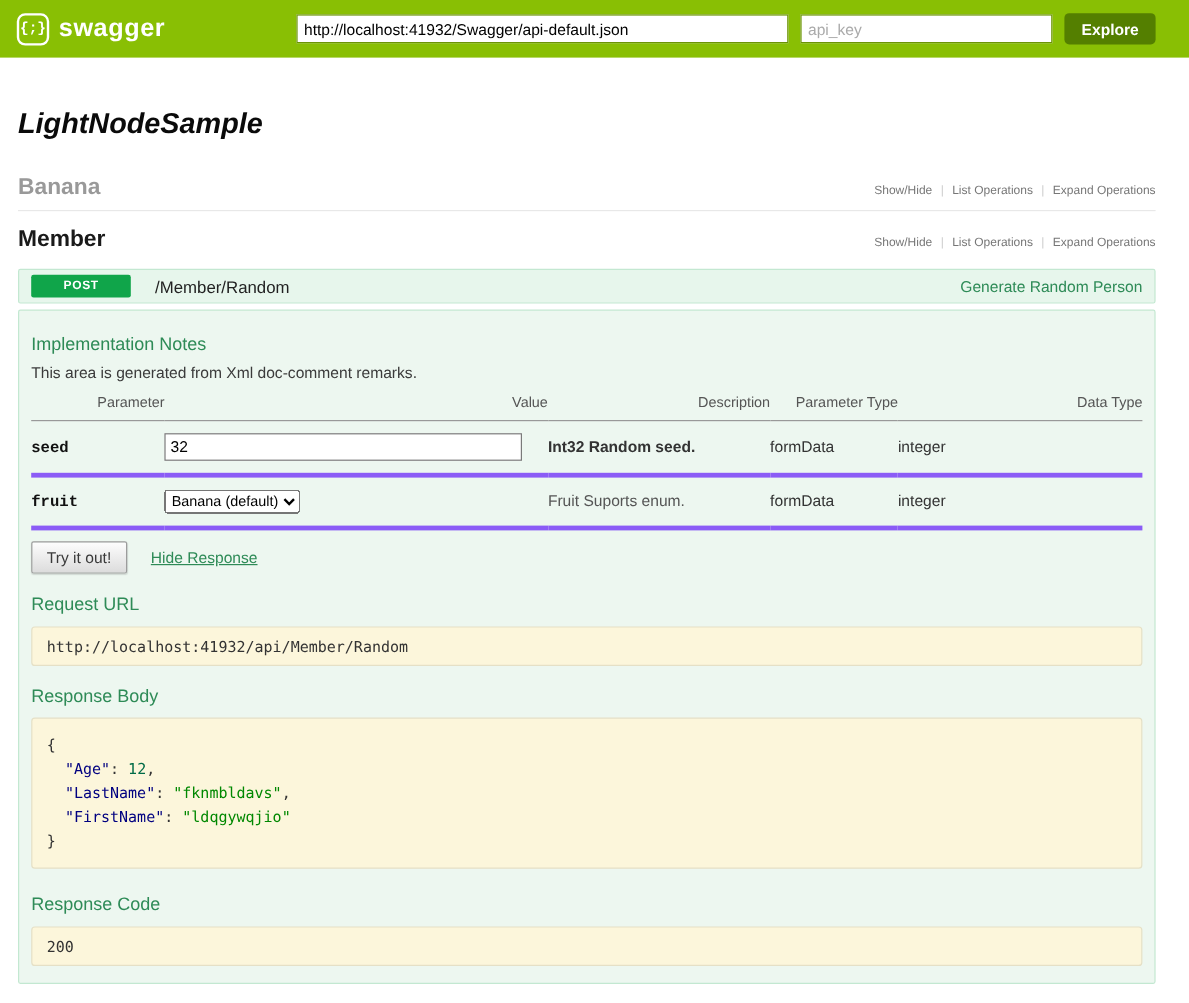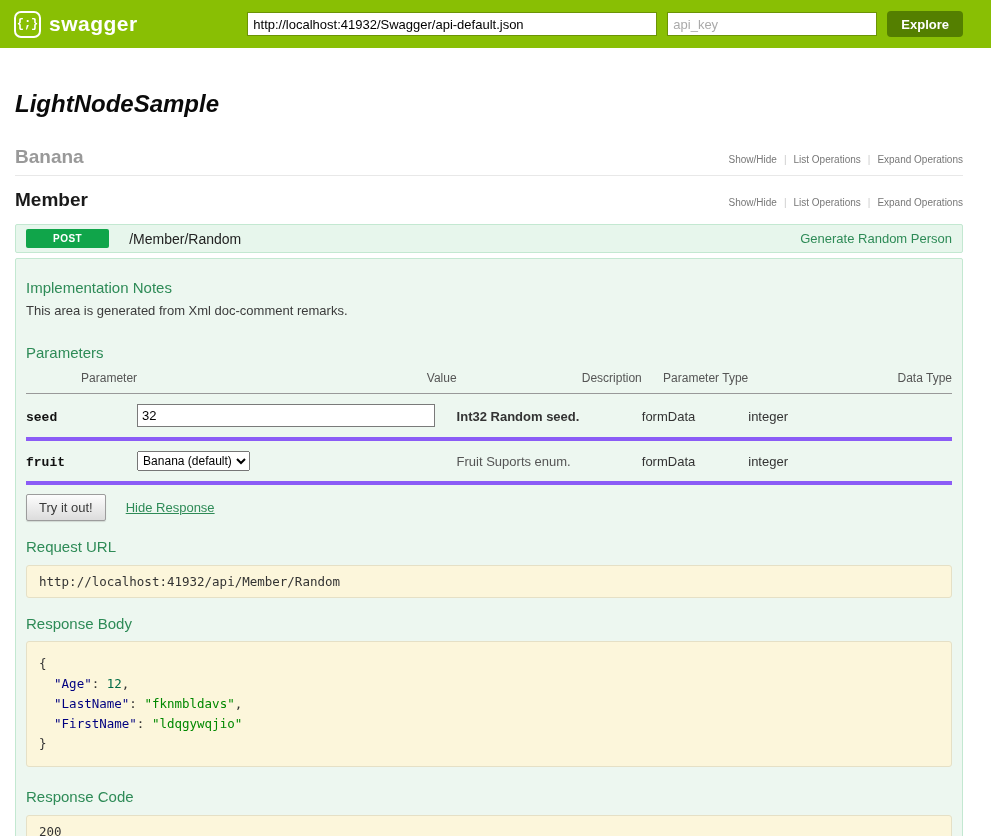--- a/index.html
+++ b/index.html
@@ -178,21 +178,20 @@
     <span class="method-badge">POST</span>
     <span class="op-path">/Member/Random</span>
     <a class="op-action">Generate Random Person</a>
   </div>
 
   <div class="op-content">
 
     <h4 class="h-notes">Implementation Notes</h4>
     <p class="notes-text">This area is generated from Xml doc-comment remarks.</p>
 
-    <h4 class="h-params">Parameters</h4>
 
     <table class="params">
       <colgroup>
         <col class="col-param">
           <col class="col-value">
           <col class="col-desc">
           <col class="col-ptype">
           <col class="col-dtype">
       </colgroup>
       <thead>

